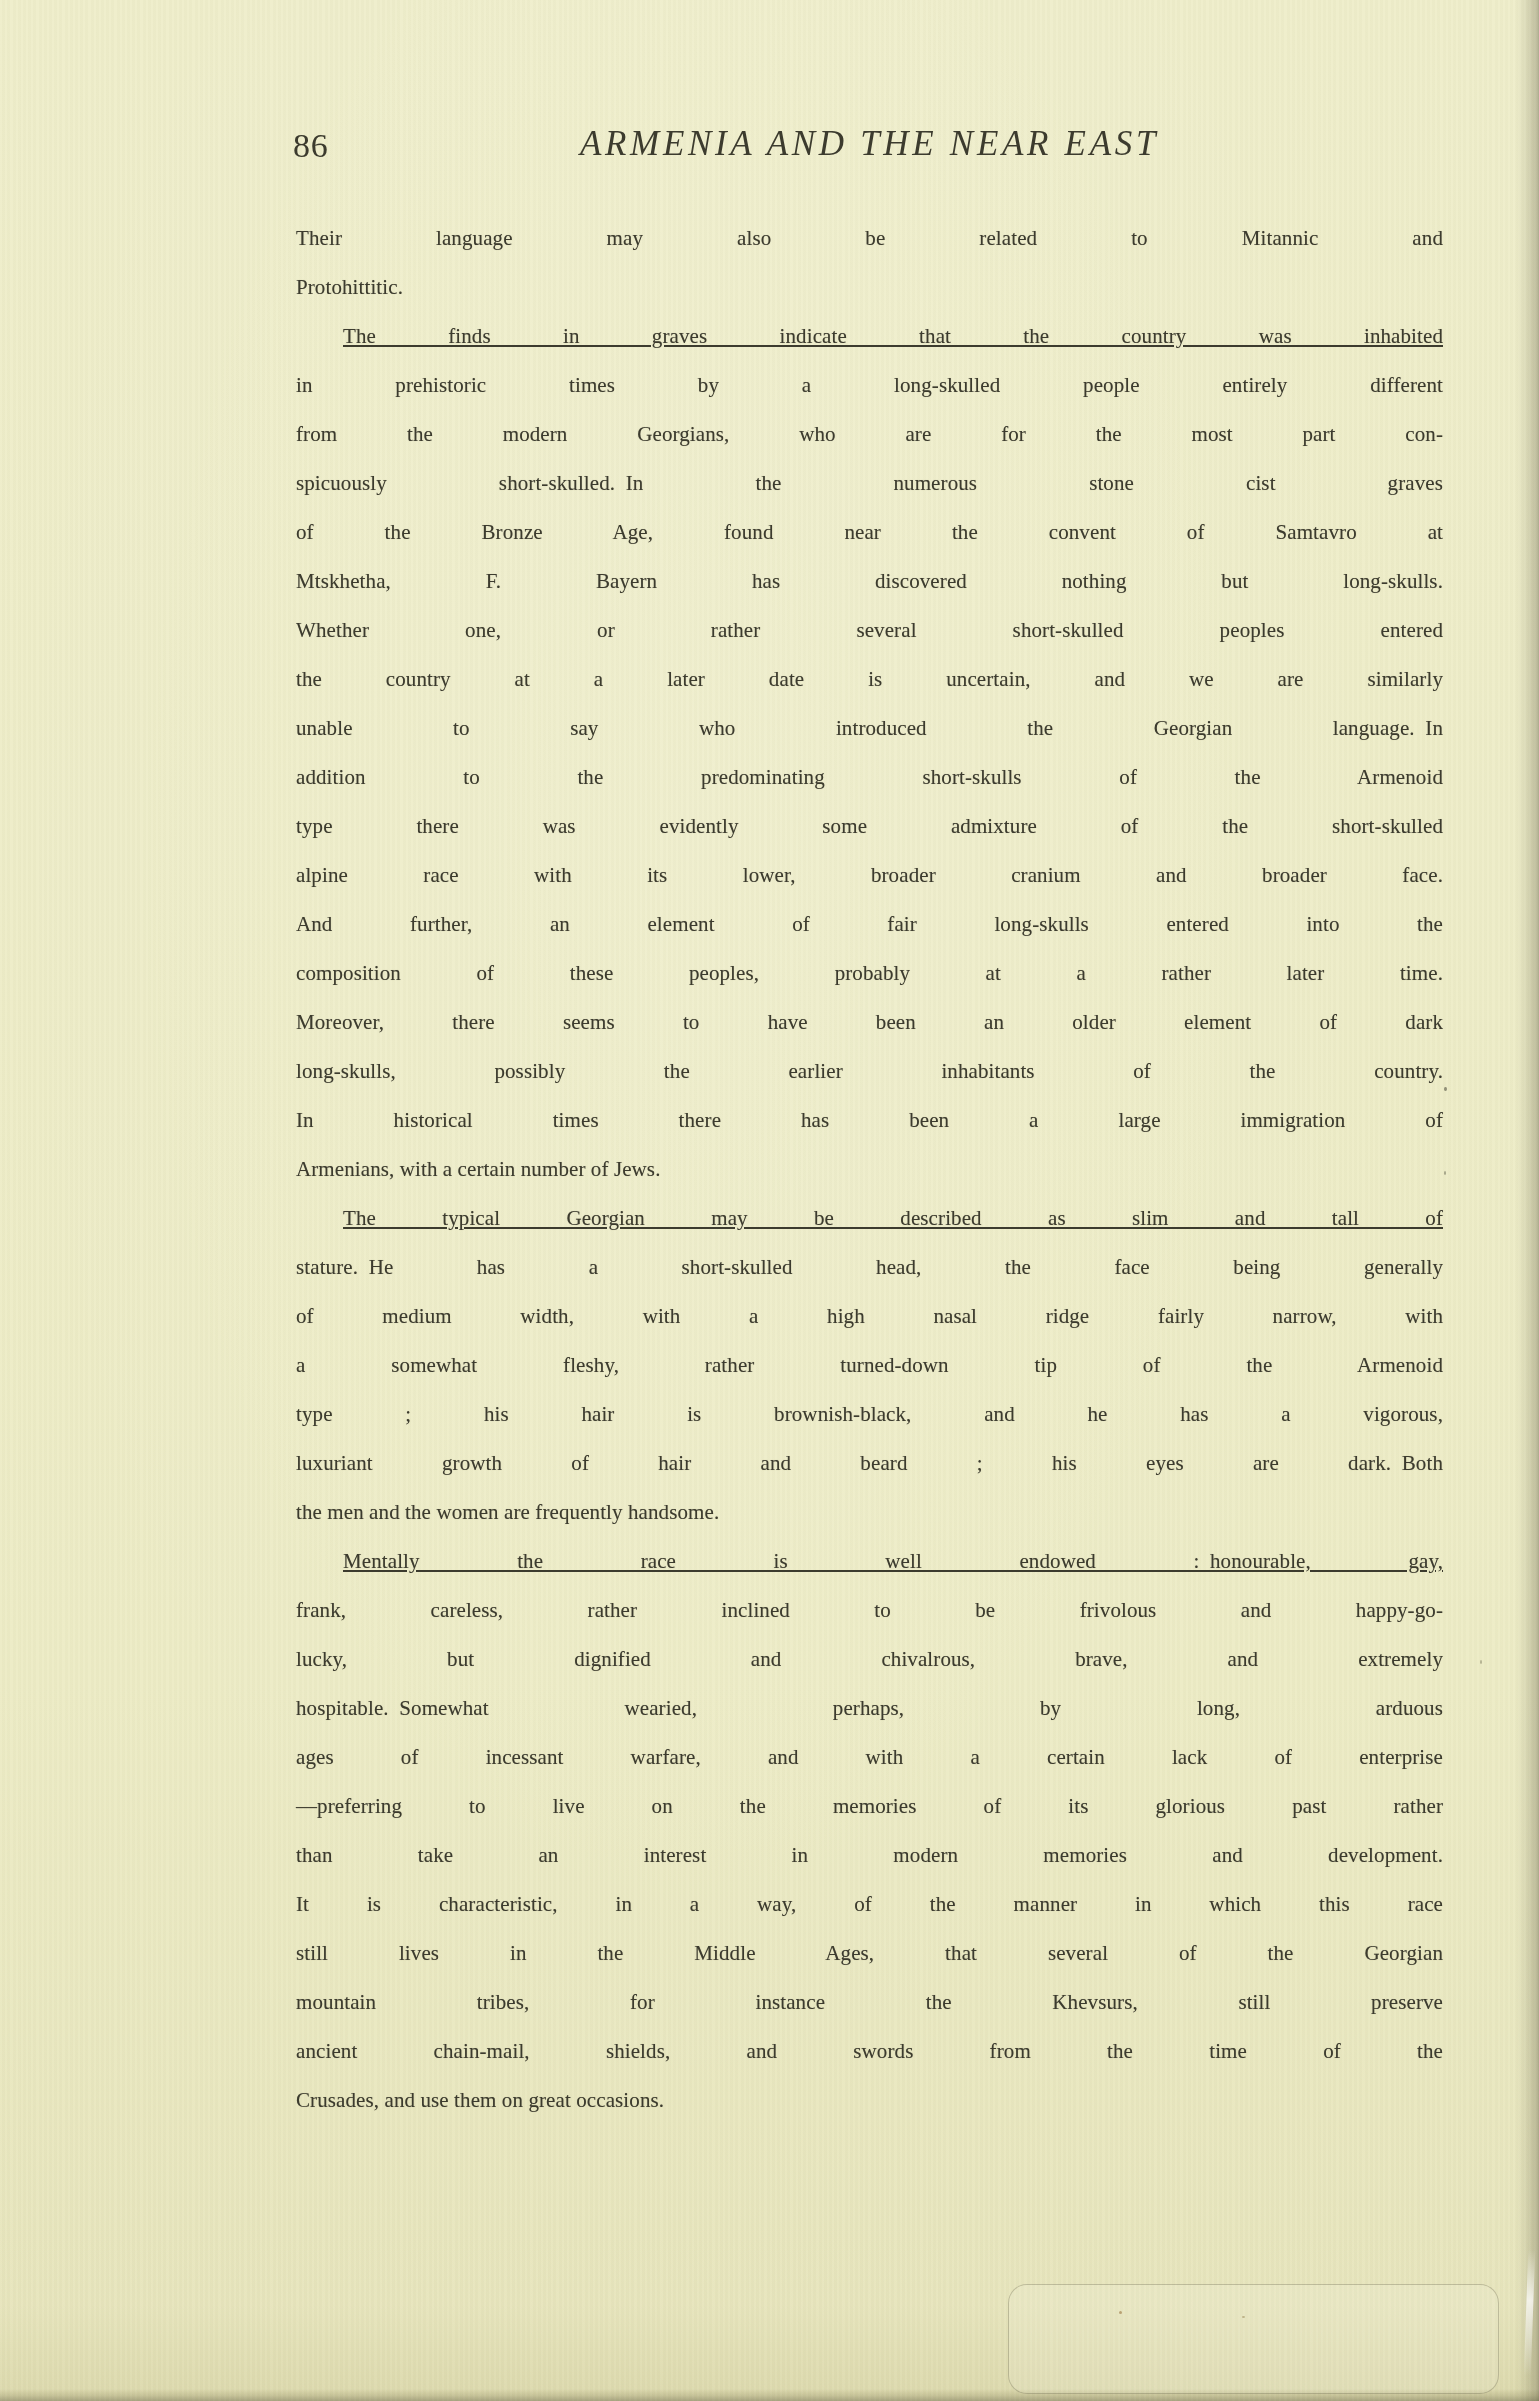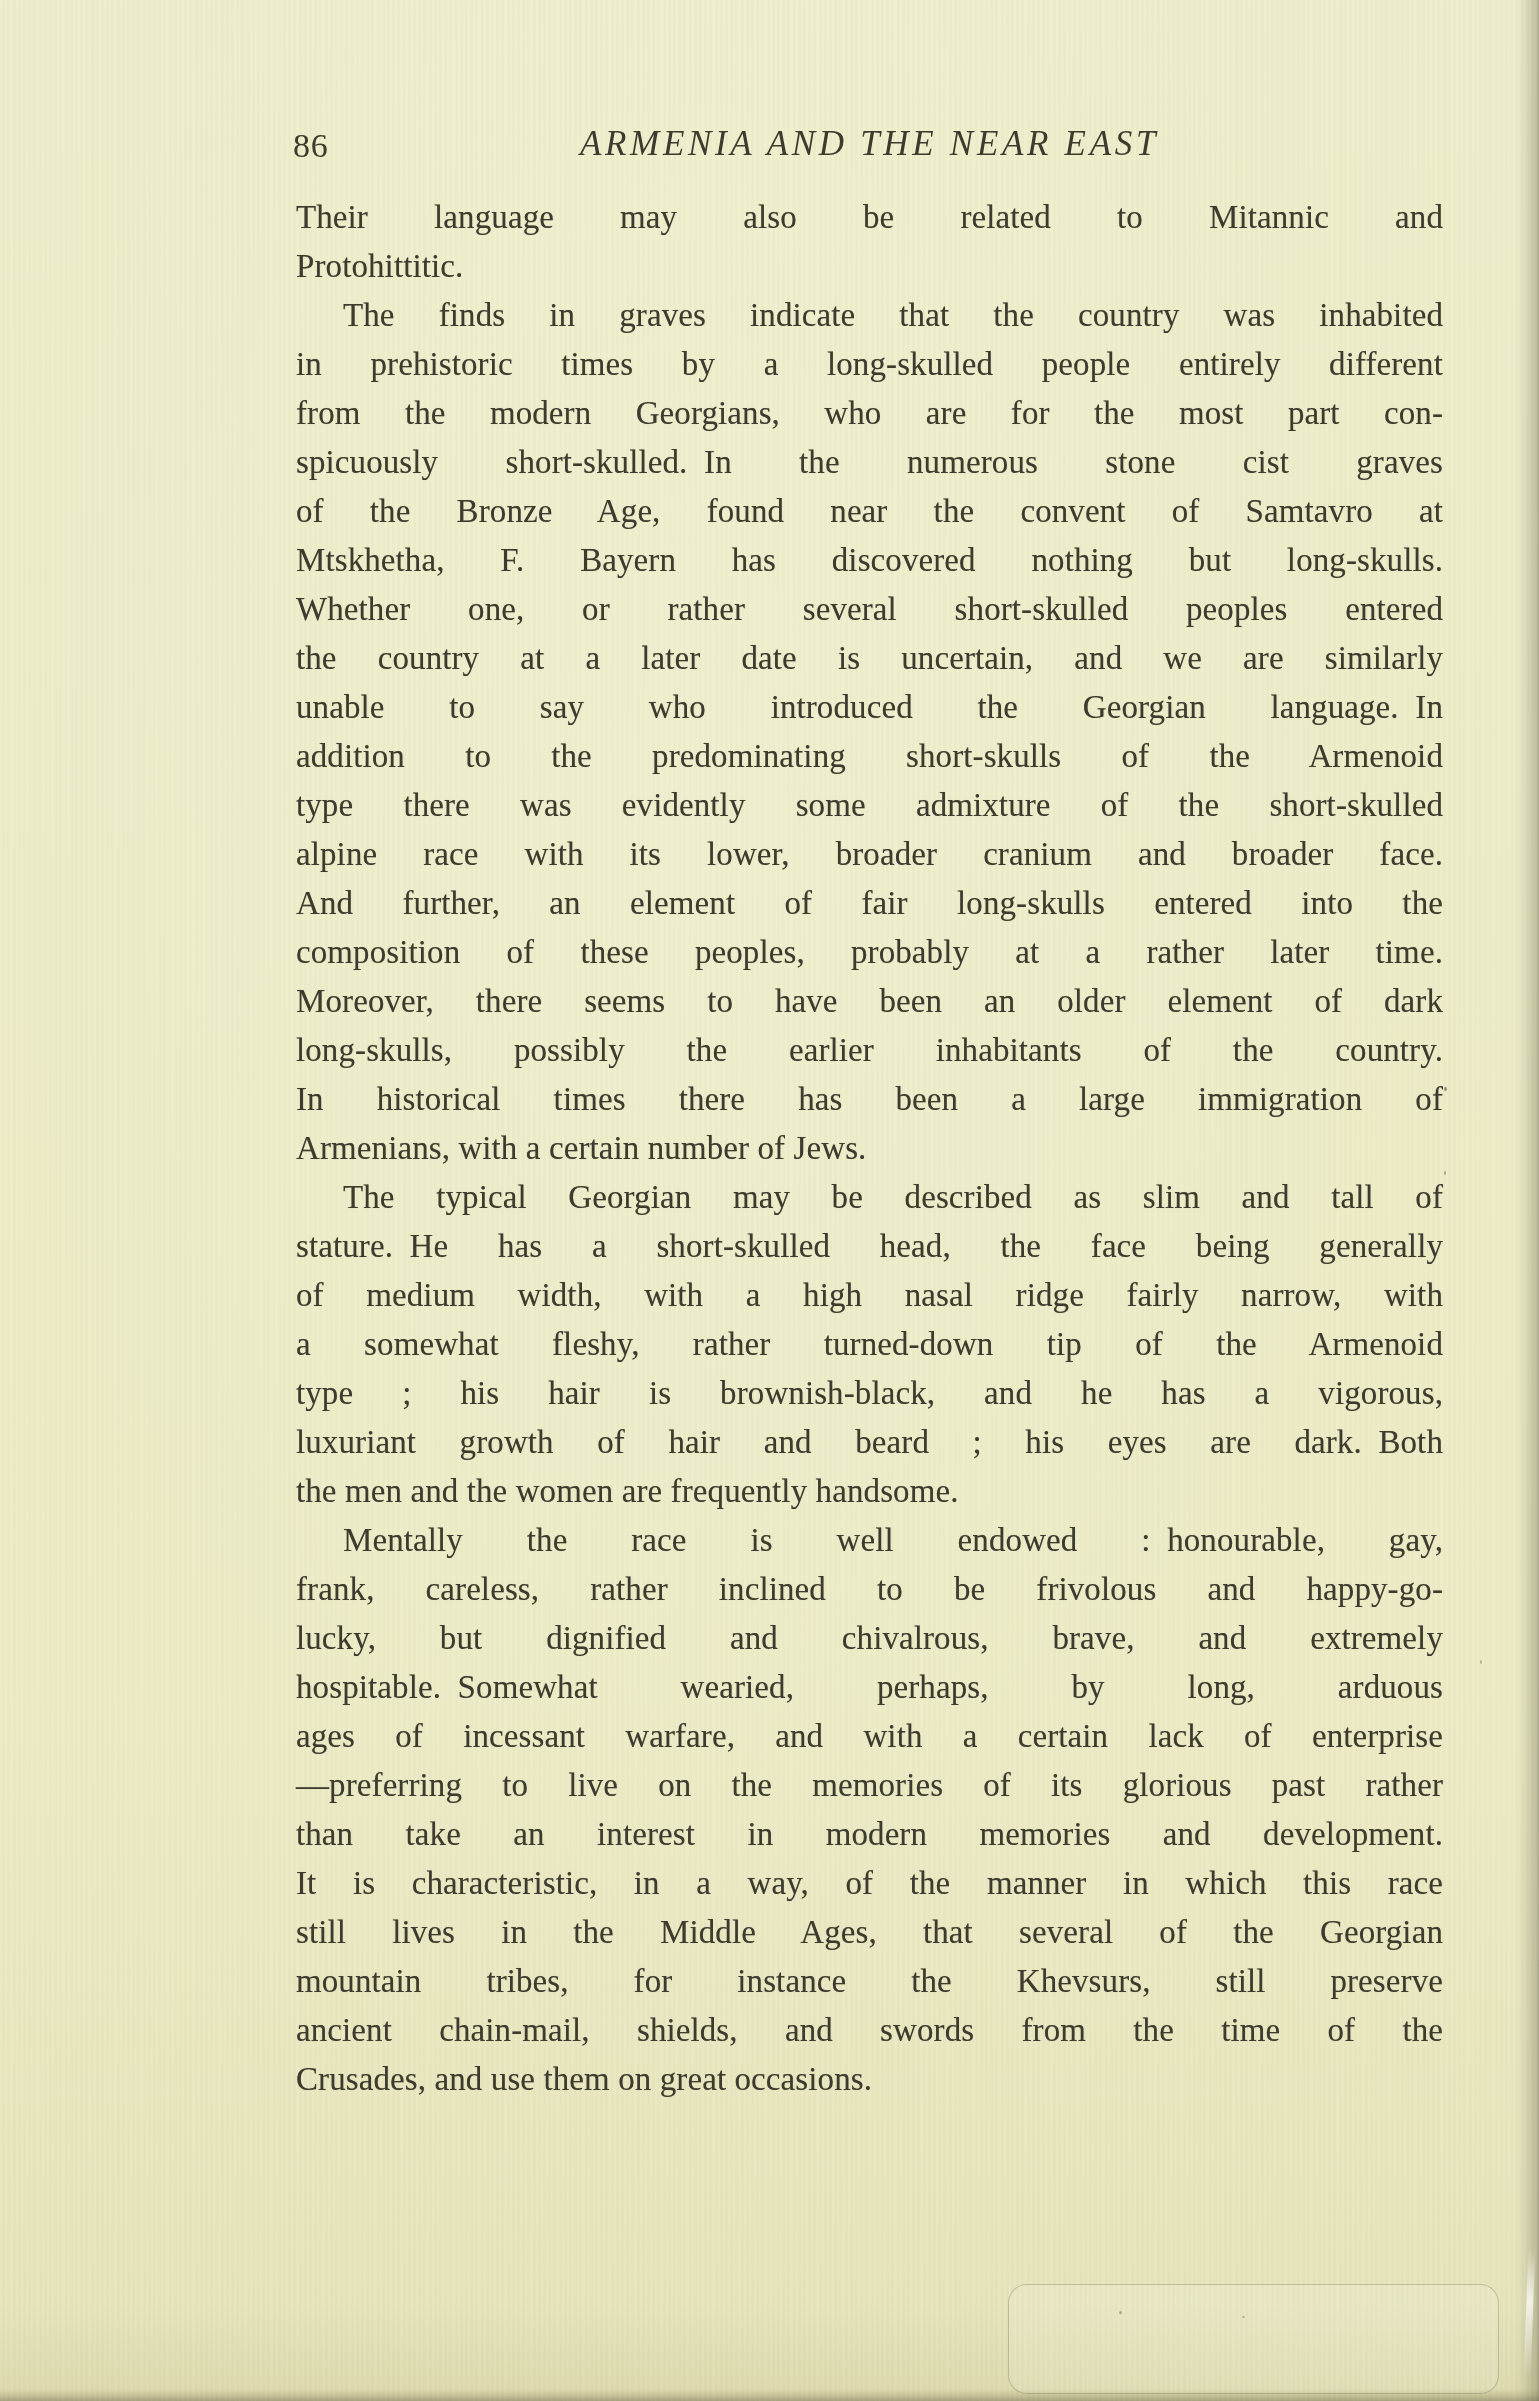--- a/index.html
+++ b/index.html
@@ -24,35 +24,35 @@
   }
   .runtitle{
     position:absolute;left:0;top:0;width:100%;
     text-align:center;
     font-size:35px;letter-spacing:3.7px;
     white-space:nowrap;
     font-style:italic;
   }
   
   .bodytext{
-    position:absolute;left:296px;top:193px;width:1147px;
-    font-size:33px;line-height:49px;
+    position:absolute;left:296px;top:214px;width:1147px;
+    font-size:21px;line-height:49px;
     letter-spacing:0.1px;
     text-shadow:0 0 0.7px rgba(60,58,45,0.35);
   }
   .bodytext .line{
     text-align:justify;
     text-align-last:justify;
     white-space:normal;
   }
   .bodytext .line.last{
     text-align:center;
     text-align-last:left;
   }
-  .bodytext .line.indent{ text-indent:47px; }
+  .bodytext .line.indent{ text-indent:47px;text-decoration:underline; }
   
   .pocket{
     position:absolute;left:1008px;top:2284px;width:489px;height:108px;
     border:1.5px solid rgba(118,115,86,0.38);
     border-radius:19px;
     background:rgba(255,255,255,0.10);
   }
   .speck{ position:absolute;border-radius:50%; }
   .edge-right{
     position:absolute;top:0;right:0;width:25px;height:100%;

